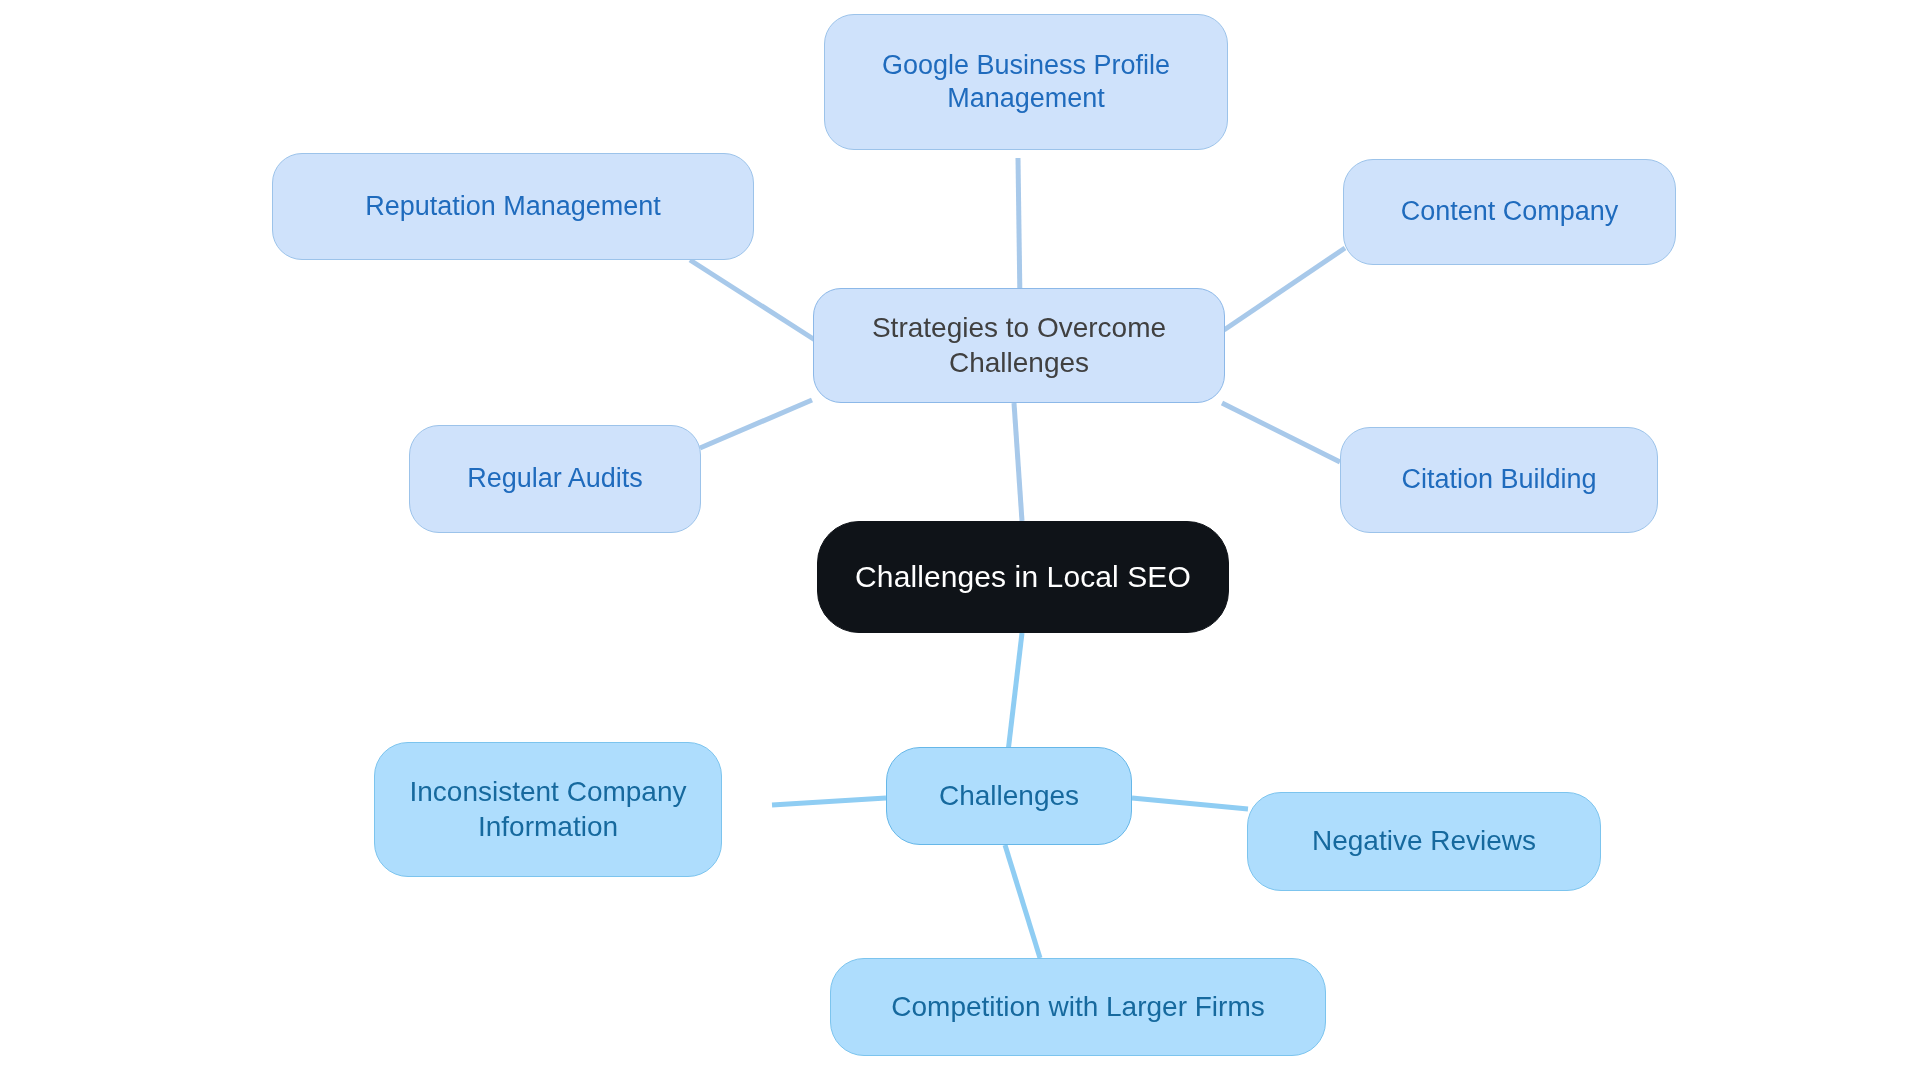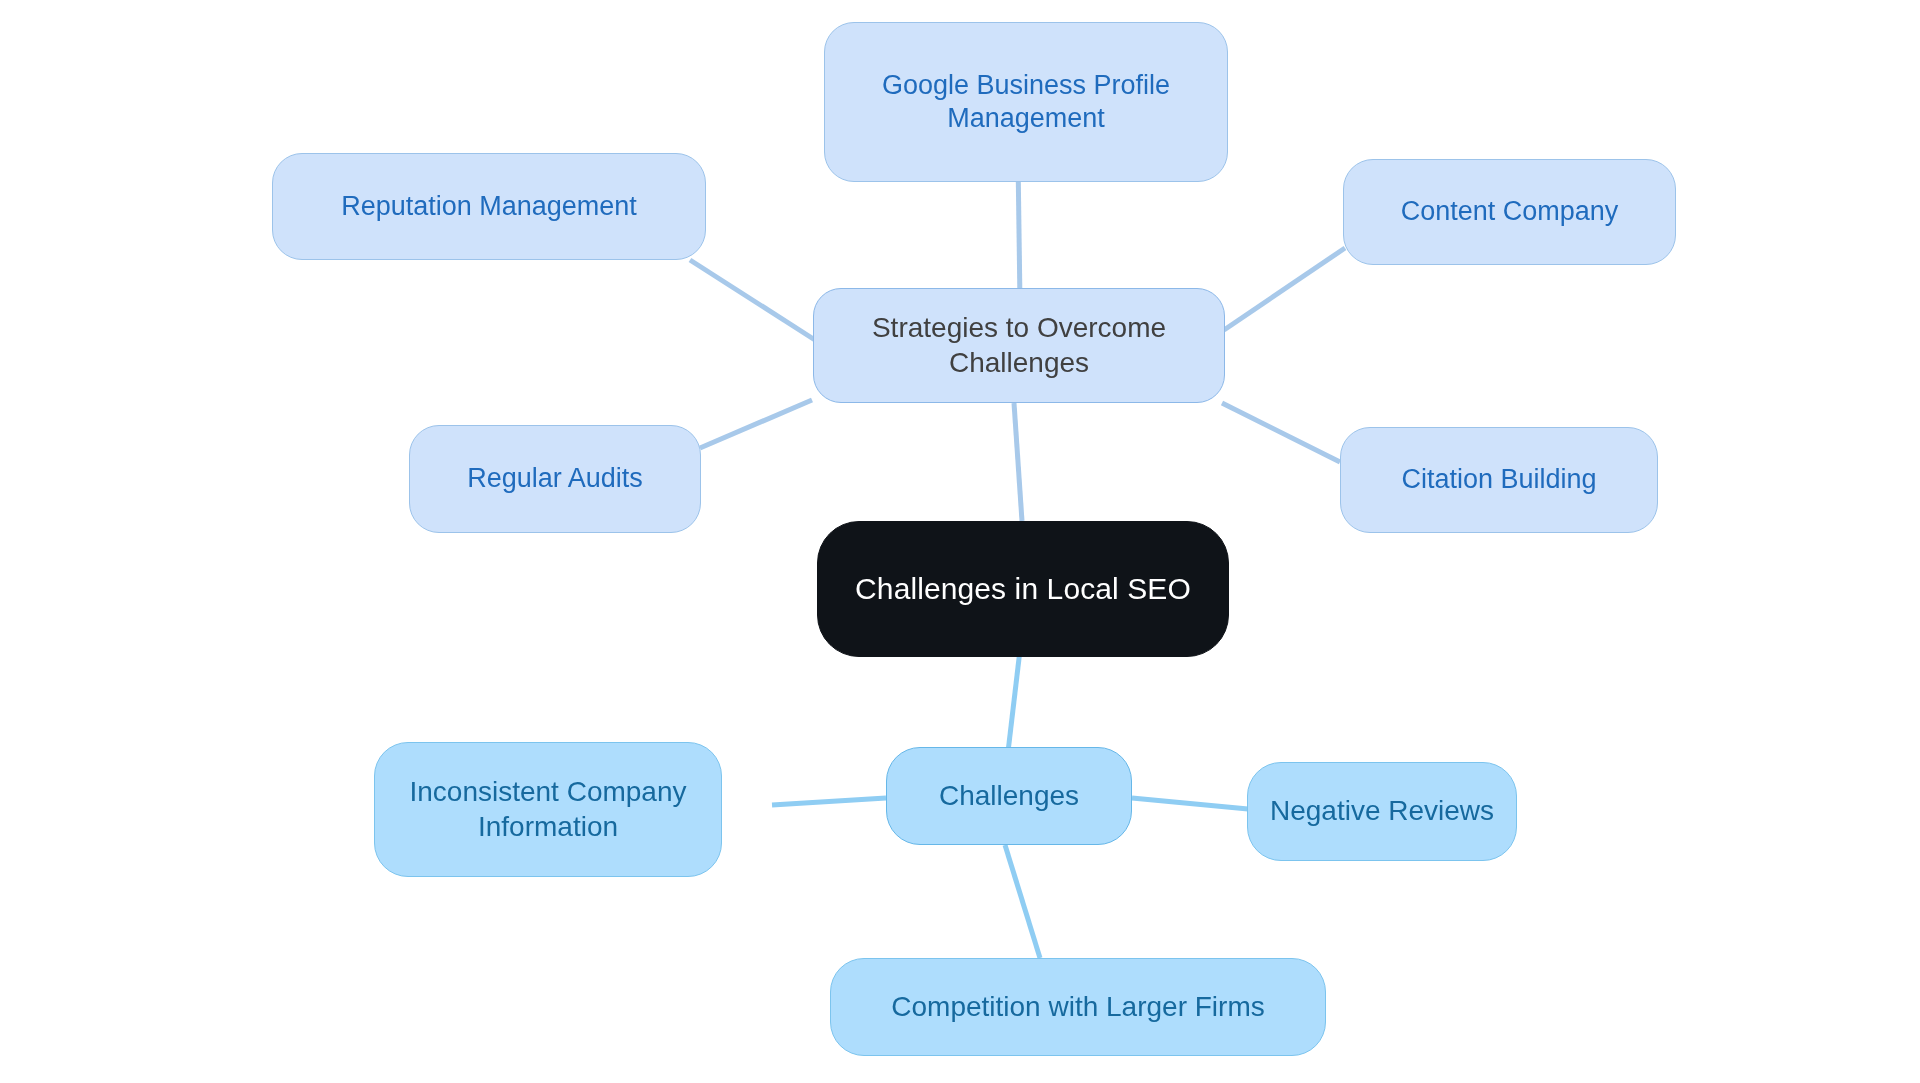--- a/index.html
+++ b/index.html
@@ -90,60 +90,60 @@
       <path d="M 1224 330 L 1345 248" stroke="#a8c9ea" stroke-width="5"></path>
       <path d="M 812 400 L 700 448" stroke="#a8c9ea" stroke-width="5"></path>
       <path d="M 1222 403 L 1340 462" stroke="#a8c9ea" stroke-width="5"></path>
 
       <path d="M 886 798 L 772 805" stroke="#8fcdf3" stroke-width="5"></path>
       <path d="M 1132 798 L 1248 809" stroke="#8fcdf3" stroke-width="5"></path>
       <path d="M 1005 845 L 1040 958" stroke="#8fcdf3" stroke-width="5"></path>
     </g>
   </svg>
 
-  <div class="node node-root" style="left:817px; top:521px; width:412px; height:136px;">
+  <div class="node node-root" style="left:817px; top:521px; width:412px; height:112px;">
     <span>Challenges in Local SEO</span>
   </div>
 
   <div class="node node-branch-strategies" style="left:813px; top:288px; width:412px; height:115px;">
     <span>Strategies to Overcome
 Challenges</span>
   </div>
 
   <div class="node node-branch-challenges" style="left:886px; top:747px; width:246px; height:98px;">
     <span>Challenges</span>
   </div>
 
-  <div class="node node-leaf-strategies" style="left:824px; top:22px; width:404px; height:160px;">
+  <div class="node node-leaf-strategies" style="left:824px; top:14px; width:404px; height:136px;">
     <span>Google Business Profile
 Management</span>
   </div>
 
-  <div class="node node-leaf-strategies" style="left:272px; top:153px; width:434px; height:107px;">
+  <div class="node node-leaf-strategies" style="left:272px; top:153px; width:482px; height:107px;">
     <span>Reputation Management</span>
   </div>
 
   <div class="node node-leaf-strategies" style="left:1343px; top:159px; width:333px; height:106px;">
     <span>Content Company</span>
   </div>
 
   <div class="node node-leaf-strategies" style="left:409px; top:425px; width:292px; height:108px;">
     <span>Regular Audits</span>
   </div>
 
   <div class="node node-leaf-strategies" style="left:1340px; top:427px; width:318px; height:106px;">
     <span>Citation Building</span>
   </div>
 
   <div class="node node-leaf-challenges" style="left:374px; top:742px; width:348px; height:135px;">
     <span>Inconsistent Company
 Information</span>
   </div>
 
-  <div class="node node-leaf-challenges" style="left:1247px; top:762px; width:270px; height:99px;">
+  <div class="node node-leaf-challenges" style="left:1247px; top:792px; width:354px; height:99px;">
     <span>Negative Reviews</span>
   </div>
 
   <div class="node node-leaf-challenges" style="left:830px; top:958px; width:496px; height:98px;">
     <span>Competition with Larger Firms</span>
   </div>
 
 </div>
 
 </body></html>

